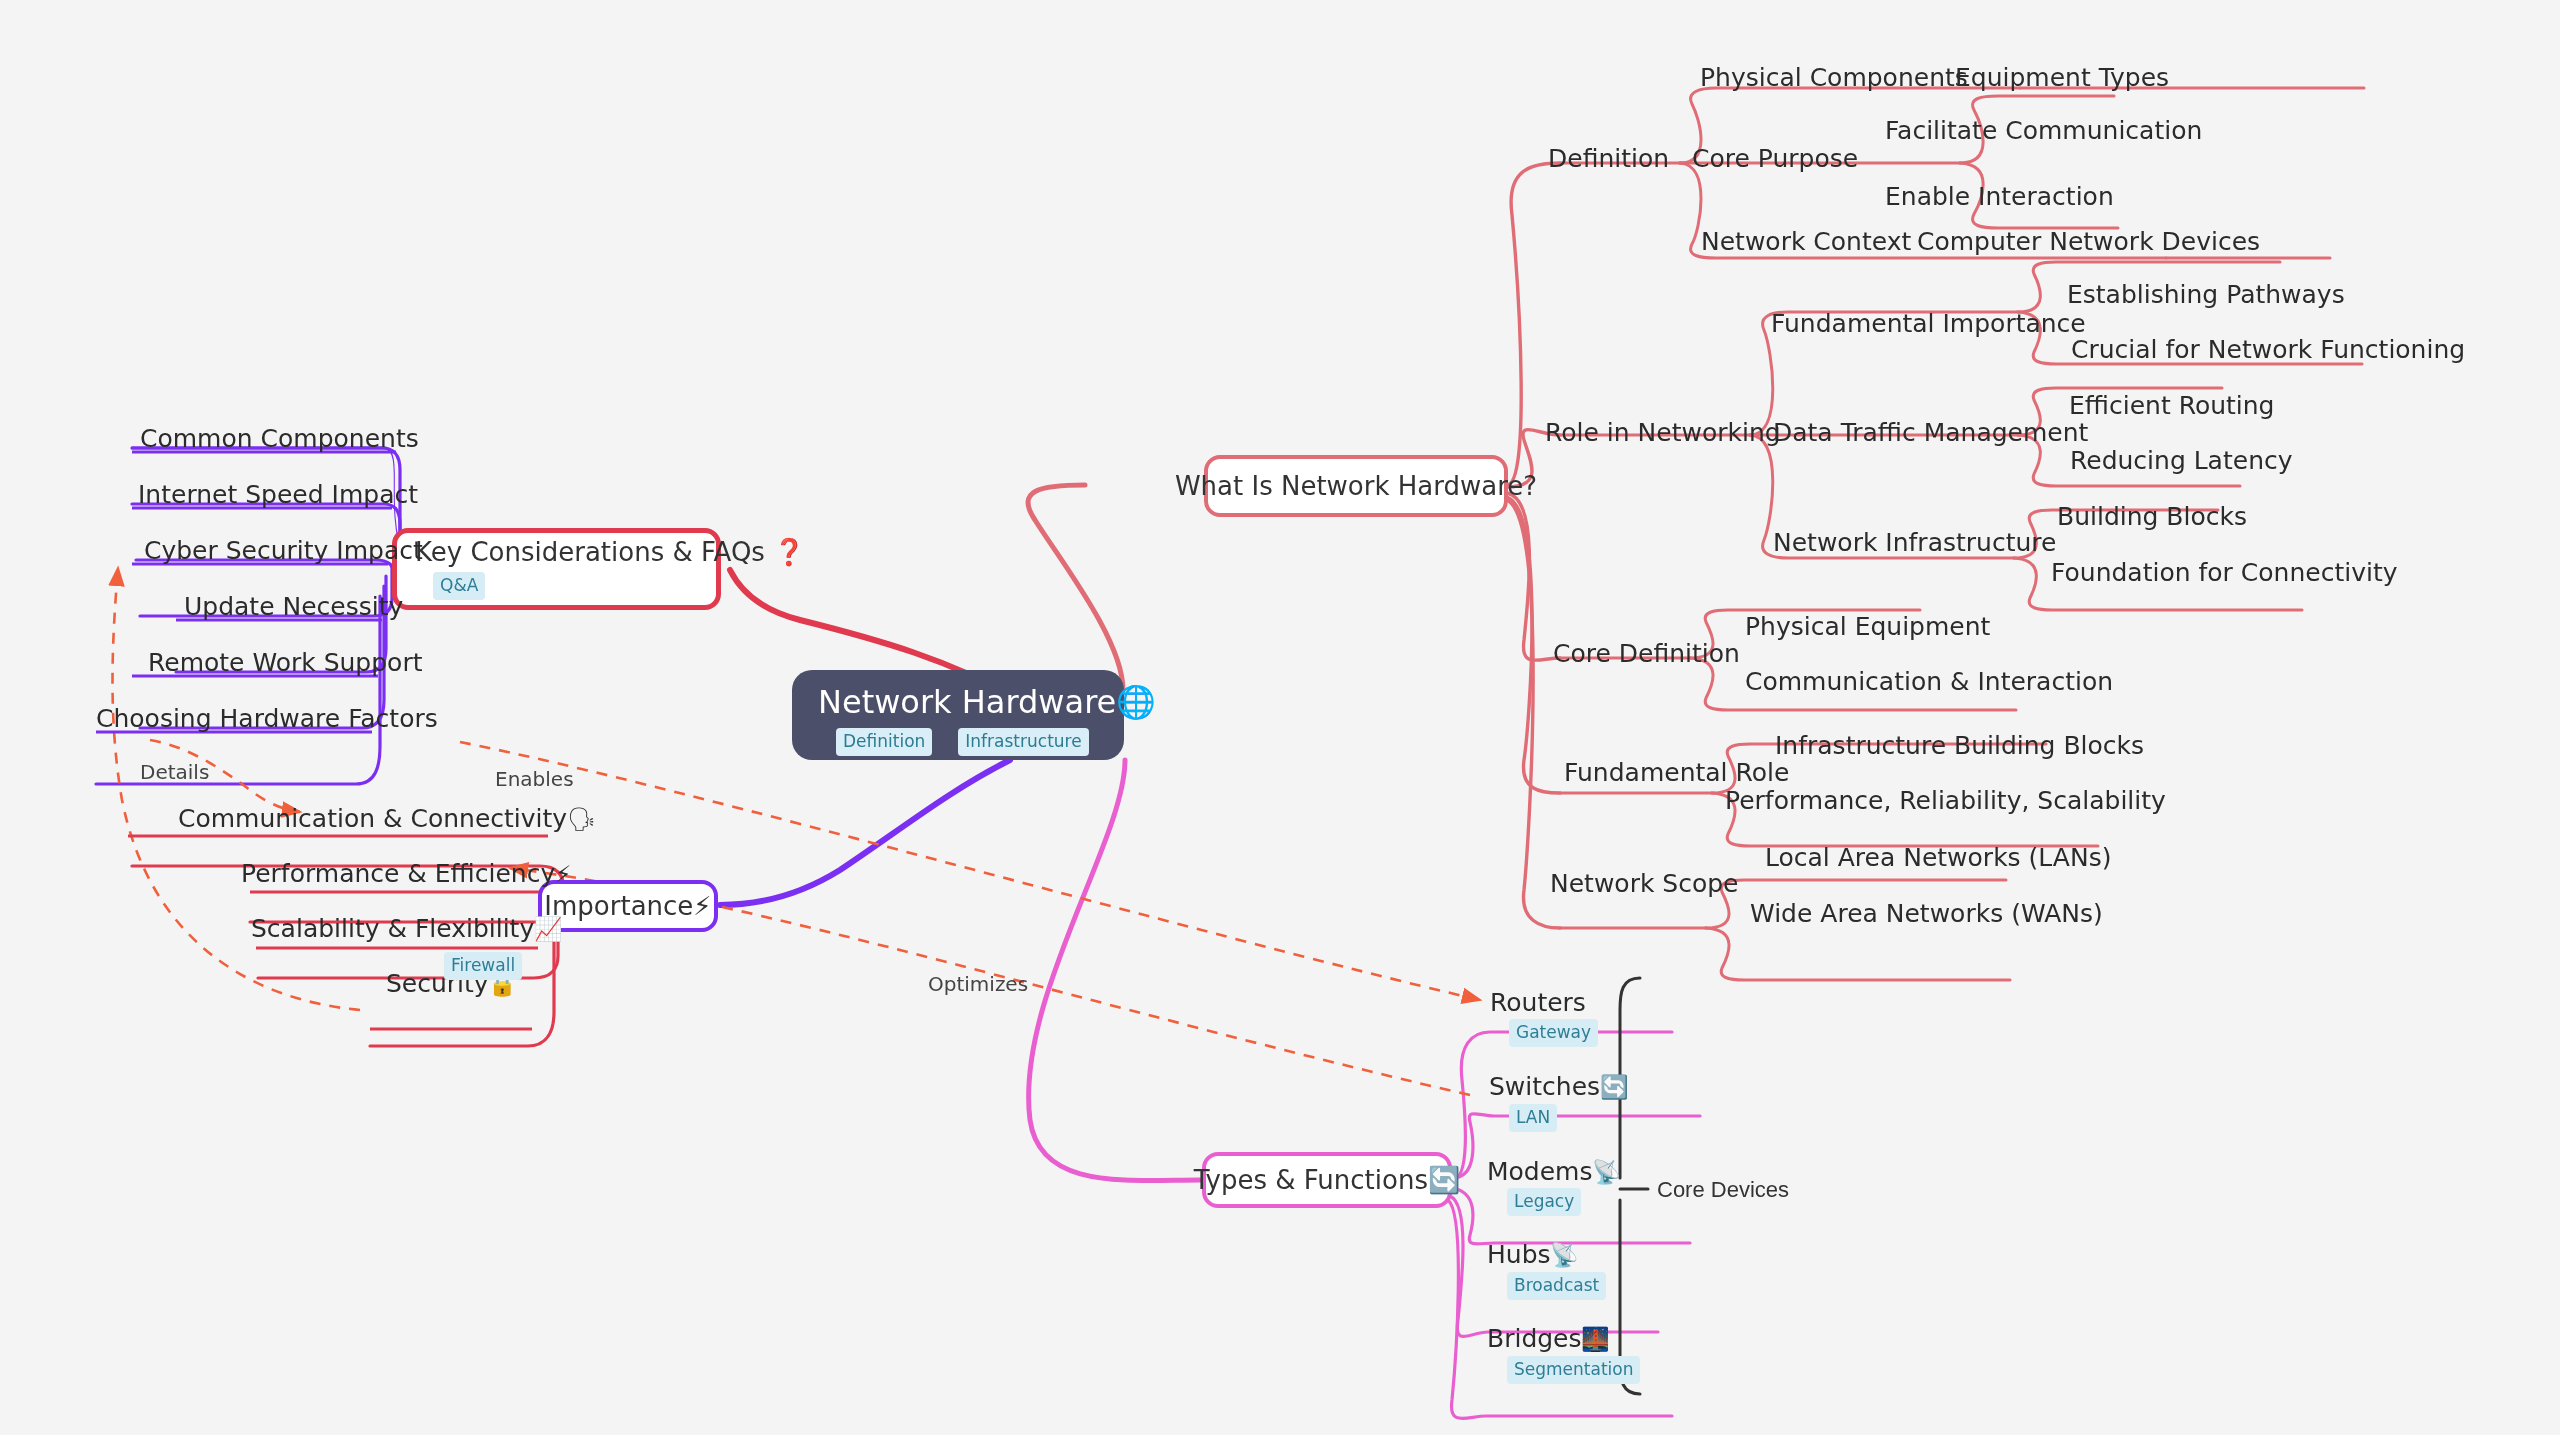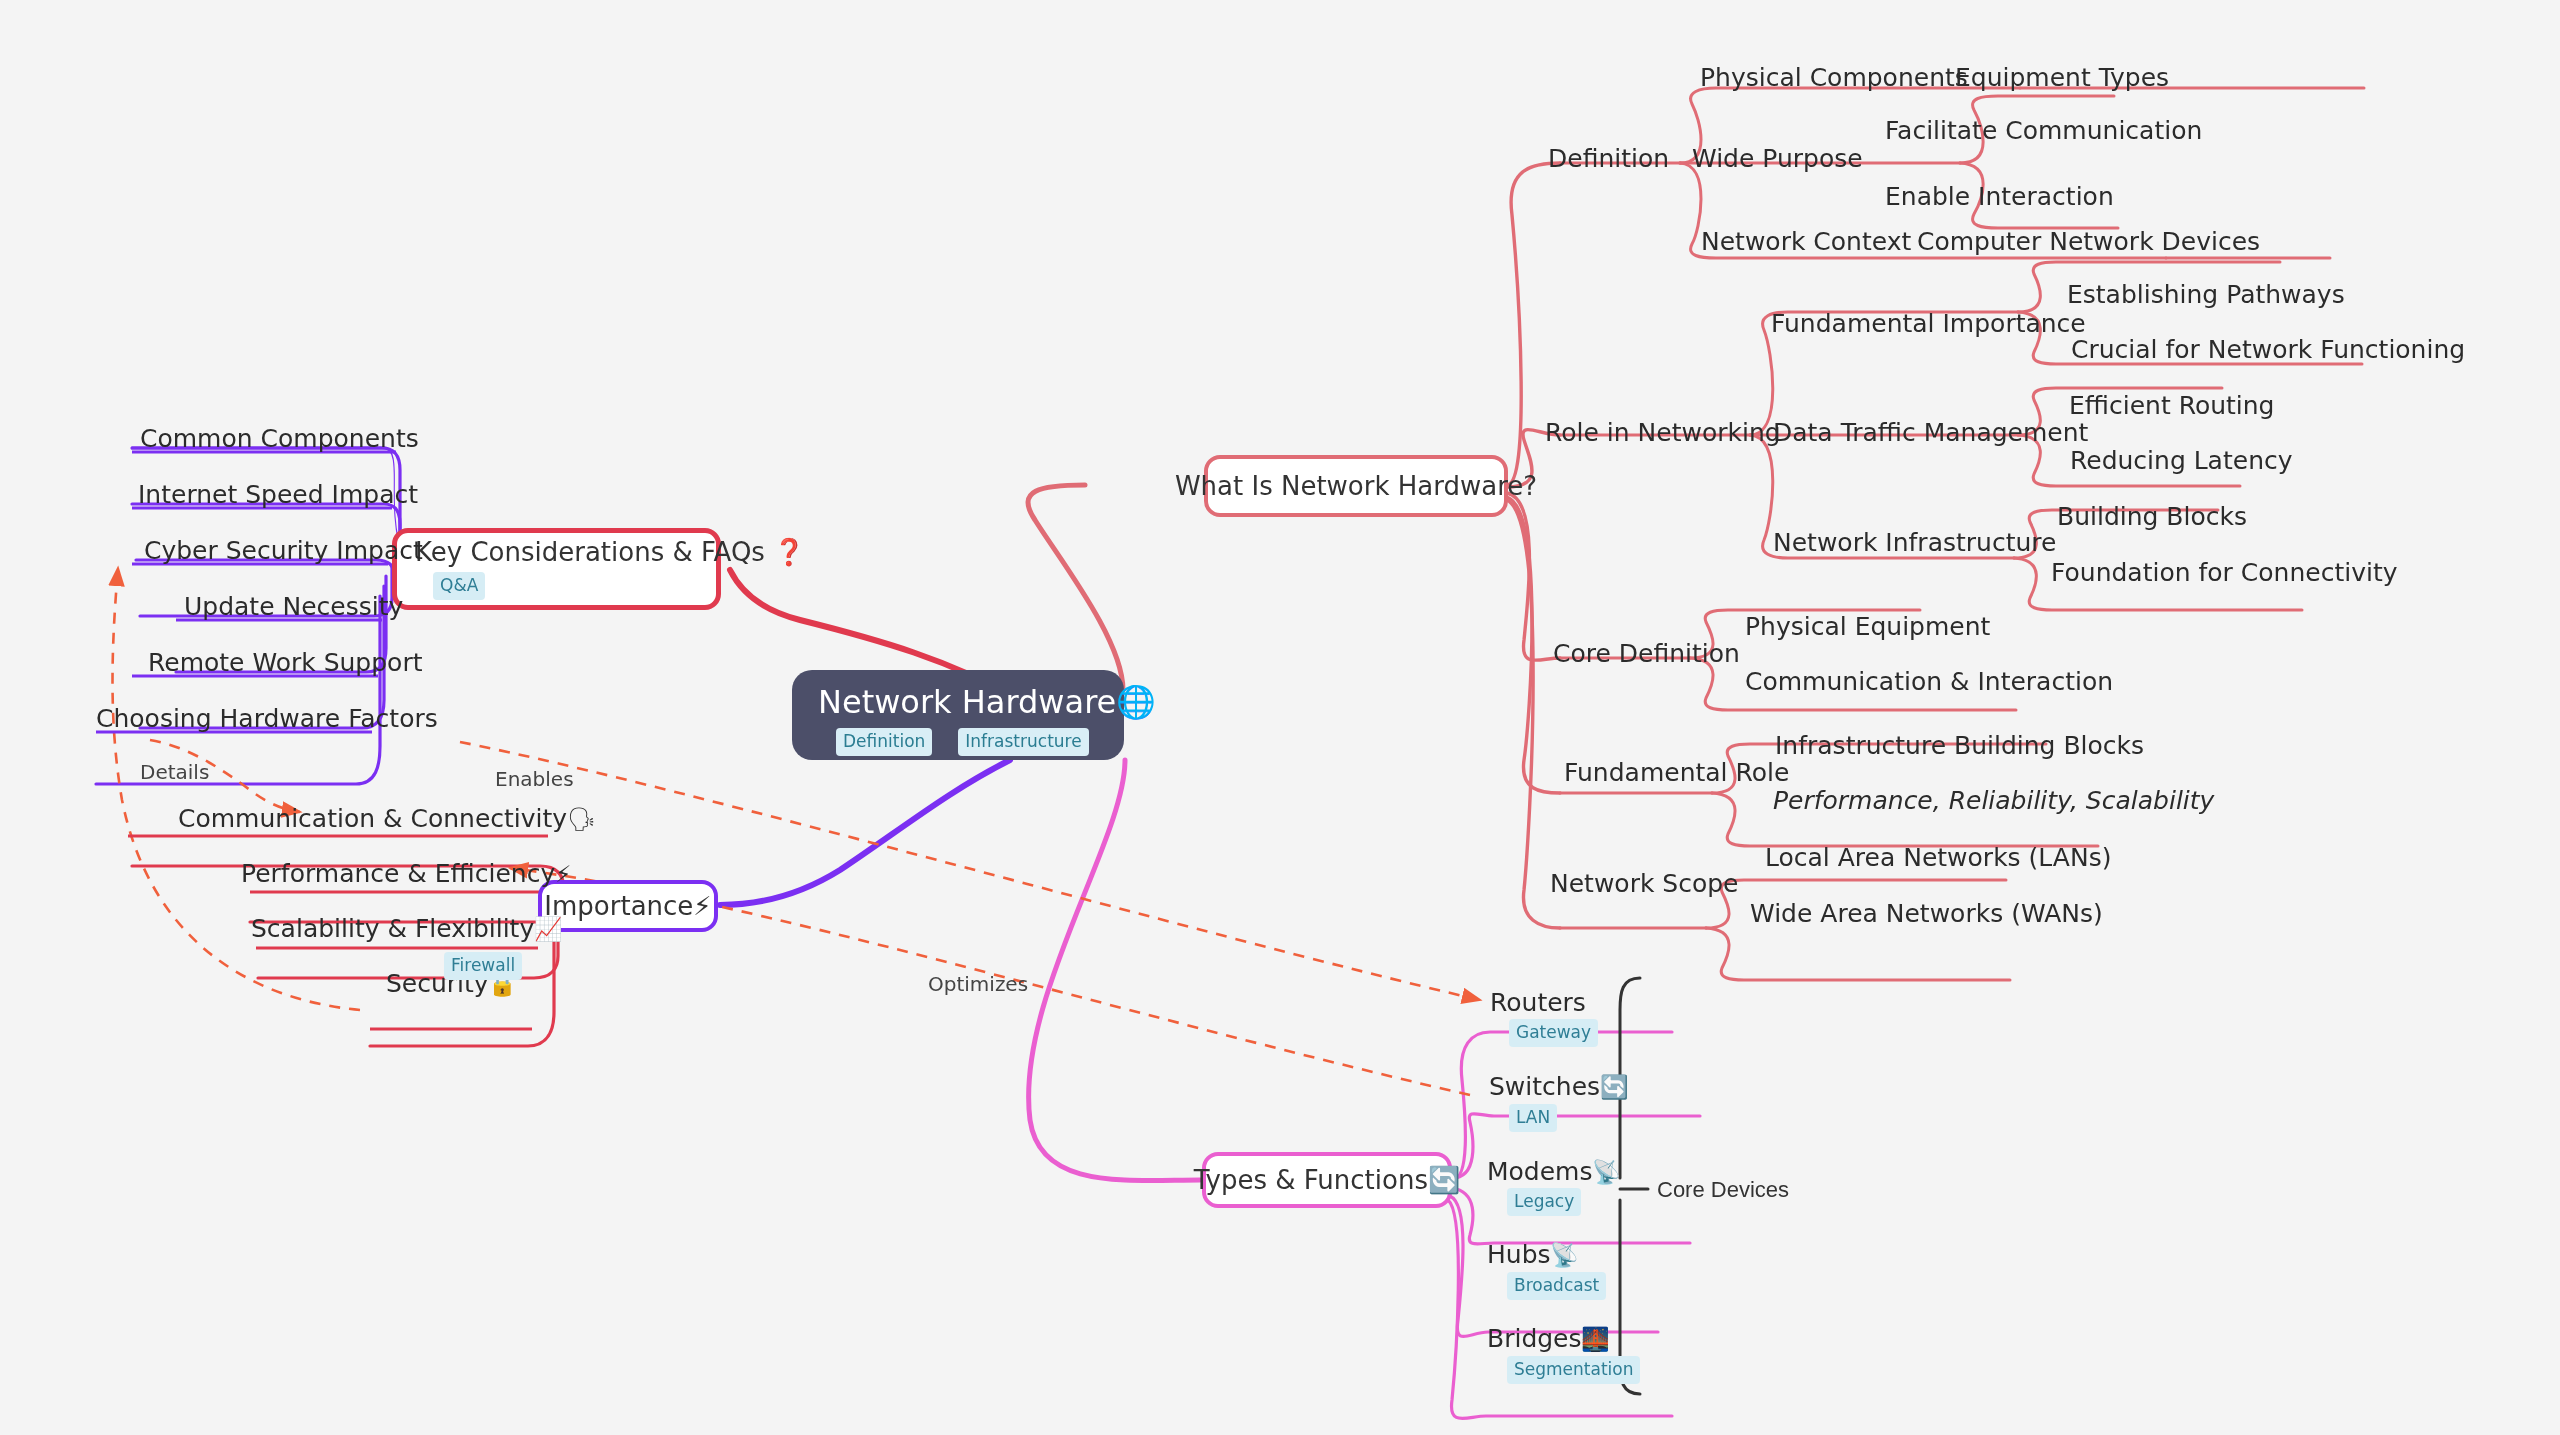--- a/index.html
+++ b/index.html
@@ -250,21 +250,21 @@
 
   <div class="boxnode thin" style="left:1202px; top:1152px; width:250px; height:56px; border-color:#ea5fd0; align-items:center; justify-content:center;">
     <div class="title">
       <span>Types &amp; Functions</span><span class="emoji">🔄</span>
     </div>
   </div>
 
   <div class="leaf" style="left:1548px; top:145px;">Definition</div>
   <div class="leaf" style="left:1700px; top:64px;">Physical Components</div>
   <div class="leaf" style="left:1955px; top:64px;">Equipment Types</div>
-  <div class="leaf" style="left:1692px; top:145px;">Wide Purpose</div>
+  <div class="leaf" style="left:1692px; top:145px;">Core Purpose</div>
   <div class="leaf" style="left:1885px; top:117px;">Facilitate Communication</div>
   <div class="leaf" style="left:1885px; top:183px;">Enable Interaction</div>
   <div class="leaf" style="left:1701px; top:228px;">Network Context</div>
   <div class="leaf" style="left:1917px; top:228px;">Computer Network Devices</div>
 
   <div class="leaf" style="left:1545px; top:419px;">Role in Networking</div>
   <div class="leaf" style="left:1771px; top:310px;">Fundamental Importance</div>
   <div class="leaf" style="left:2067px; top:281px;">Establishing Pathways</div>
   <div class="leaf" style="left:2071px; top:336px;">Crucial for Network Functioning</div>
   <div class="leaf" style="left:1773px; top:419px;">Data Traffic Management</div>
@@ -273,21 +273,21 @@
   <div class="leaf" style="left:1773px; top:529px;">Network Infrastructure</div>
   <div class="leaf" style="left:2057px; top:503px;">Building Blocks</div>
   <div class="leaf" style="left:2051px; top:559px;">Foundation for Connectivity</div>
 
   <div class="leaf" style="left:1553px; top:640px;">Core Definition</div>
   <div class="leaf" style="left:1745px; top:613px;">Physical Equipment</div>
   <div class="leaf" style="left:1745px; top:668px;">Communication &amp; Interaction</div>
 
   <div class="leaf" style="left:1564px; top:759px;">Fundamental Role</div>
   <div class="leaf" style="left:1775px; top:732px;">Infrastructure Building Blocks</div>
-  <div class="leaf" style="left:1773px; top:787px;font-style:italic;">Performance, Reliability, Scalability</div>
+  <div class="leaf" style="left:1725px; top:787px;">Performance, Reliability, Scalability</div>
 
   <div class="leaf" style="left:1550px; top:870px;text-align:center;">Network Scope</div>
   <div class="leaf" style="left:1765px; top:844px;">Local Area Networks (LANs)</div>
   <div class="leaf" style="left:1750px; top:900px;">Wide Area Networks (WANs)</div>
 
   <div class="leaf" style="left:140px; top:425px;">Common Components</div>
   <div class="leaf" style="left:138px; top:481px;">Internet Speed Impact</div>
   <div class="leaf" style="left:144px; top:537px;">Cyber Security Impact</div>
   <div class="leaf" style="left:184px; top:593px;">Update Necessity</div>
   <div class="leaf" style="left:148px; top:649px;">Remote Work Support</div>

